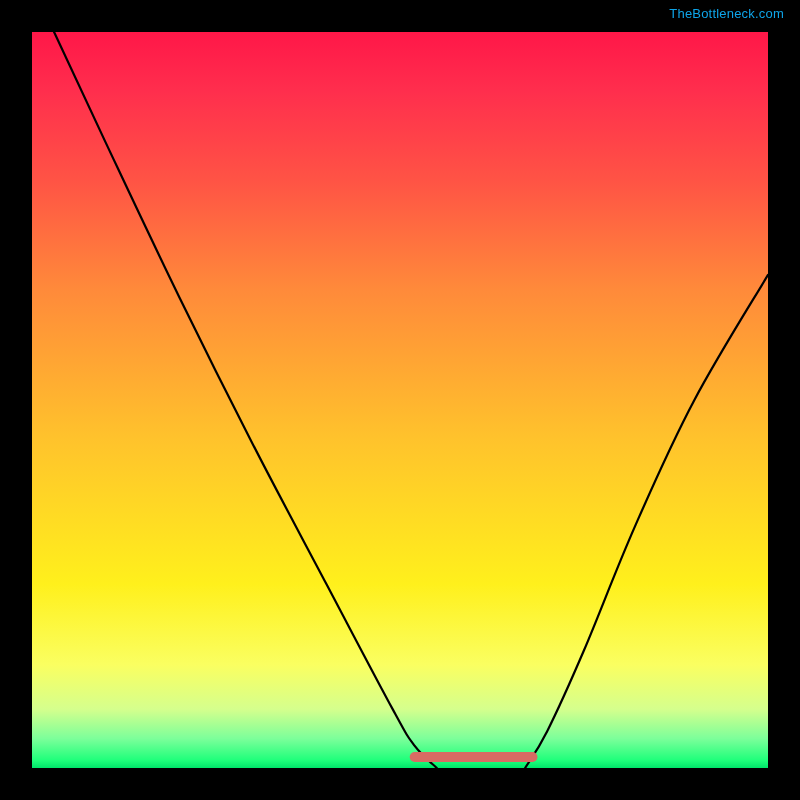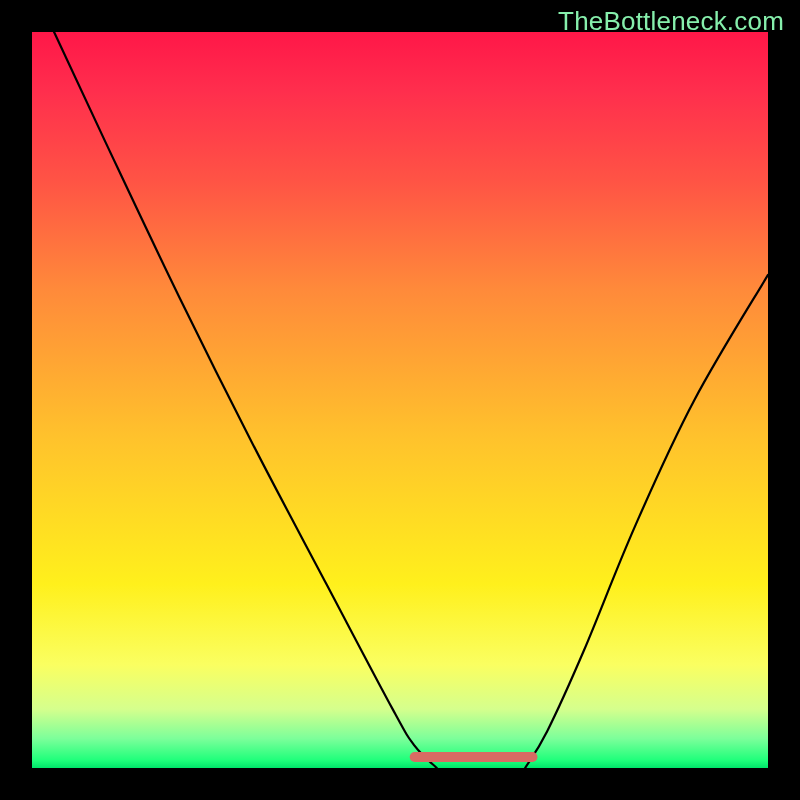--- a/index.html
+++ b/index.html
@@ -14,22 +14,22 @@
   .stage {
     position: relative;
     width: 800px;
     height: 800px;
     background: #000;
   }
   .watermark {
     position: absolute;
     top: 6px;
     right: 16px;
-    color: #86efac;
-    font-size: 26px;
+    color: #0ea5e9;
+    font-size: 13px;
     font-weight: 400;
     letter-spacing: 0.2px;
     z-index: 10;
     user-select: none;
   }
   .plot {
     position: absolute;
     left: 32px;
     top: 32px;
     width: 736px;

